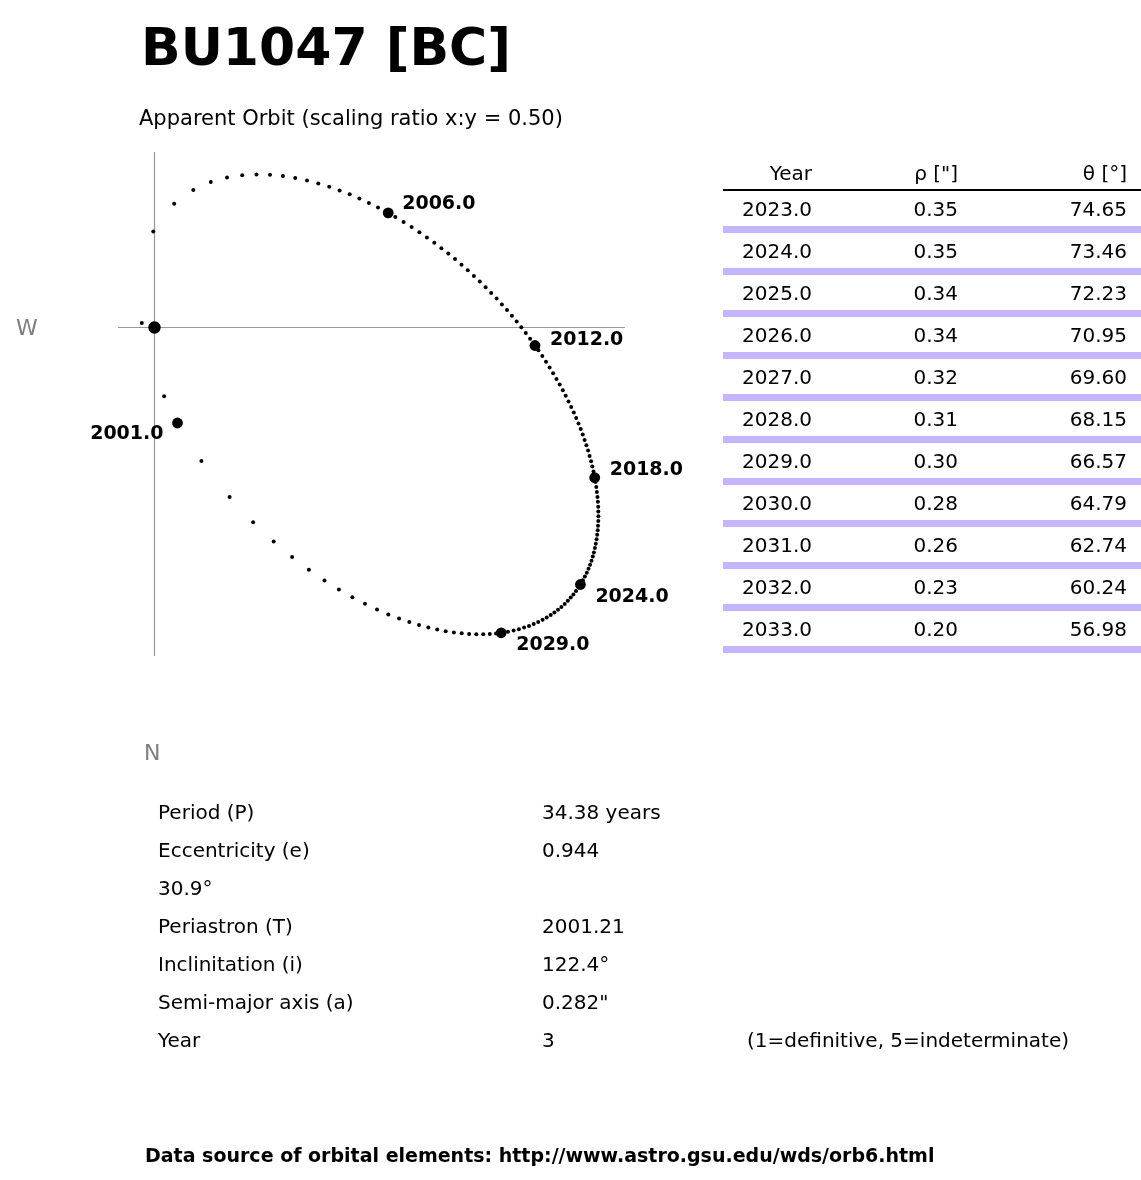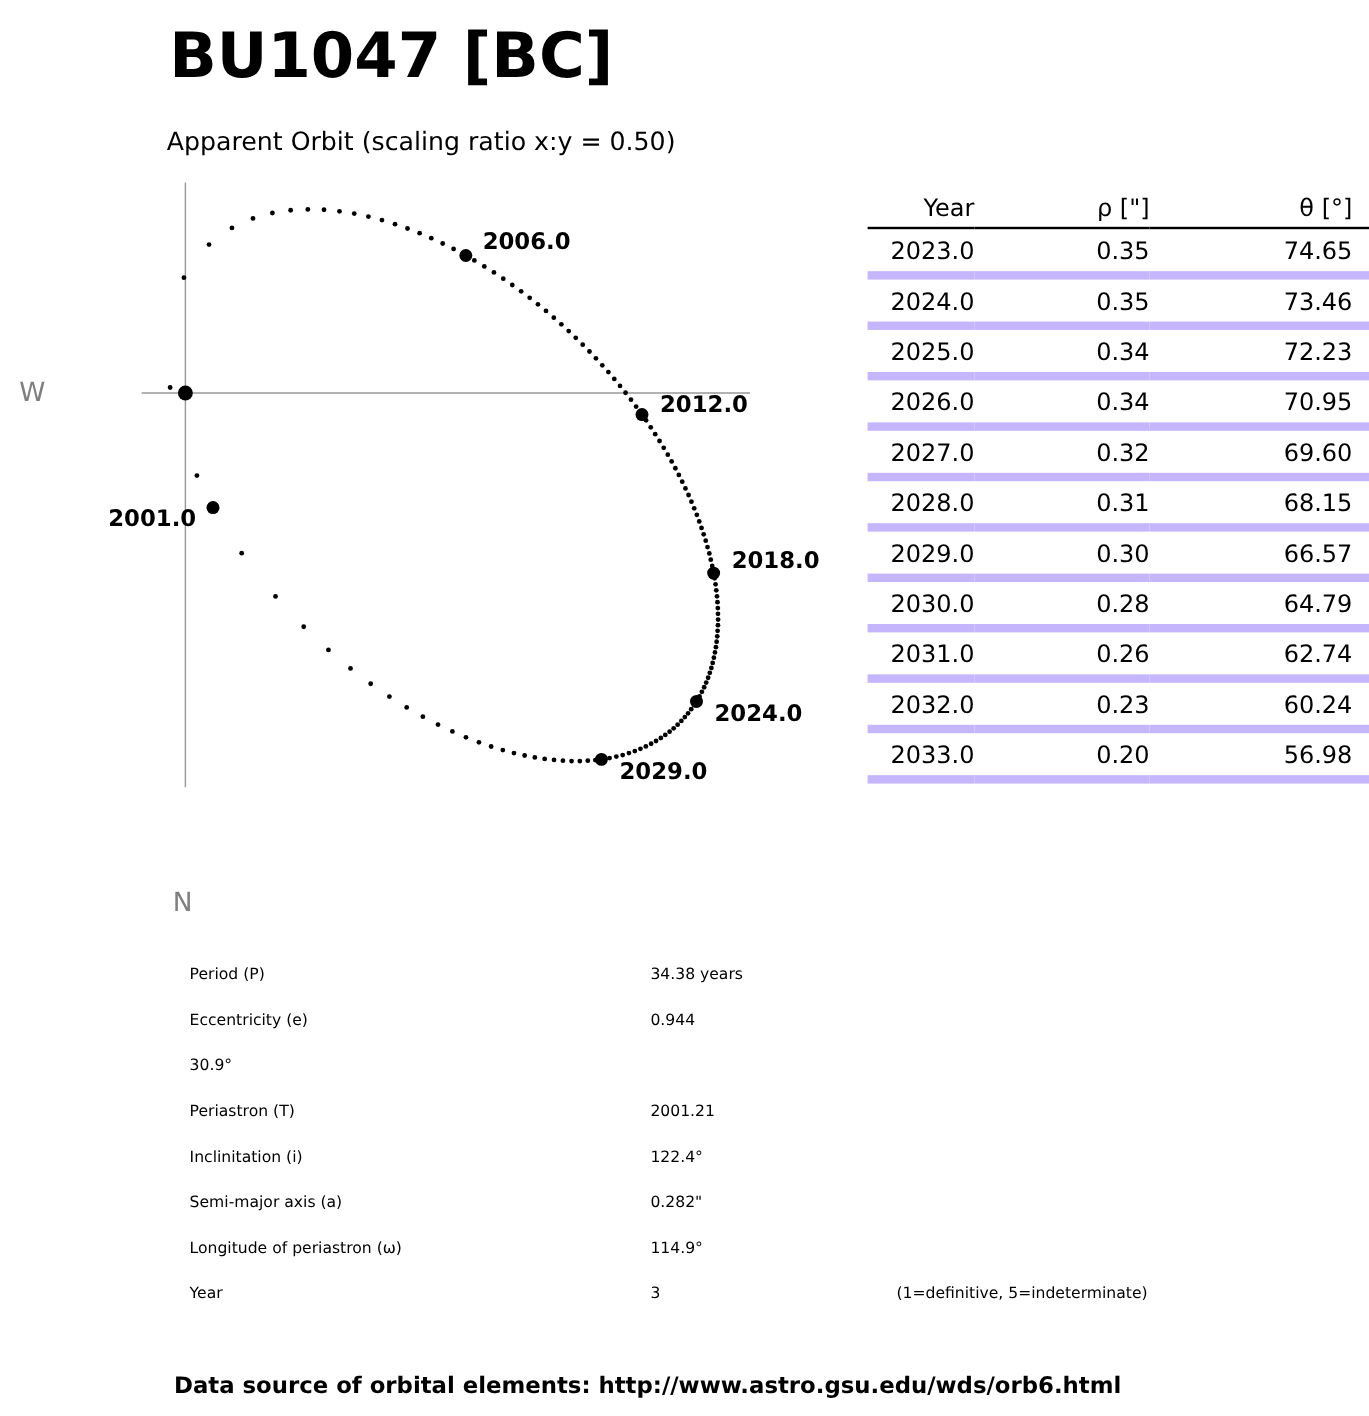--- a/index.html
+++ b/index.html
@@ -13,21 +13,21 @@
   #north-label{left:144px;top:740px;}
   svg.orbit{position:absolute;left:0;top:0;}
   .epoch-label{font-weight:bold;font-size:19px;fill:#000;}
   table.eph{position:absolute;left:723px;top:157px;width:404px;border-collapse:collapse;table-layout:fixed;
             font-size:20px;}
   table.eph th{font-weight:normal;height:32px;border-bottom:2px solid #000;text-align:right;padding:0;}
   table.eph td{height:35px;border-bottom:7px solid #c4b5fd;text-align:right;padding:0;}
   table.eph .c1{width:89px;}
   table.eph .c2{width:146px;}
   table.eph .c3{width:169px;padding-right:17px;}
-  .elements{position:absolute;left:158px;top:793px;font-size:13px;}
+  .elements{position:absolute;left:158px;top:793px;font-size:20px;}
   .el-row{display:flex;height:38px;align-items:center;}
   .el-label{width:384px;flex:none;}
   .el-value{width:205px;flex:none;}
   .el-note{flex:none;}
   .footer{left:145px;top:1144px;font-size:19px;font-weight:bold;}
 </style>
 </head>
 <body>
 
 <div class="page">
@@ -279,24 +279,20 @@
       </div>
       <div class="el-row">
         <span class="el-label">Inclinitation (i)</span>
         <span class="el-value">122.4°</span>
       </div>
       <div class="el-row">
         <span class="el-label">Semi-major axis (a)</span>
         <span class="el-value">0.282"</span>
       </div>
       <div class="el-row">
-        <span class="el-label">Longitude of periastron (ω)</span>
-        <span class="el-value">114.9°</span>
-      </div>
-      <div class="el-row">
         <span class="el-label">Year</span>
         <span class="el-value">3</span>
         <span class="el-note">(1=definitive, 5=indeterminate)</span>
       </div>
     </div>
 
   <div class="abs footer">Data source of orbital elements: http://www.astro.gsu.edu/wds/orb6.html</div>
 
 </div>
 

